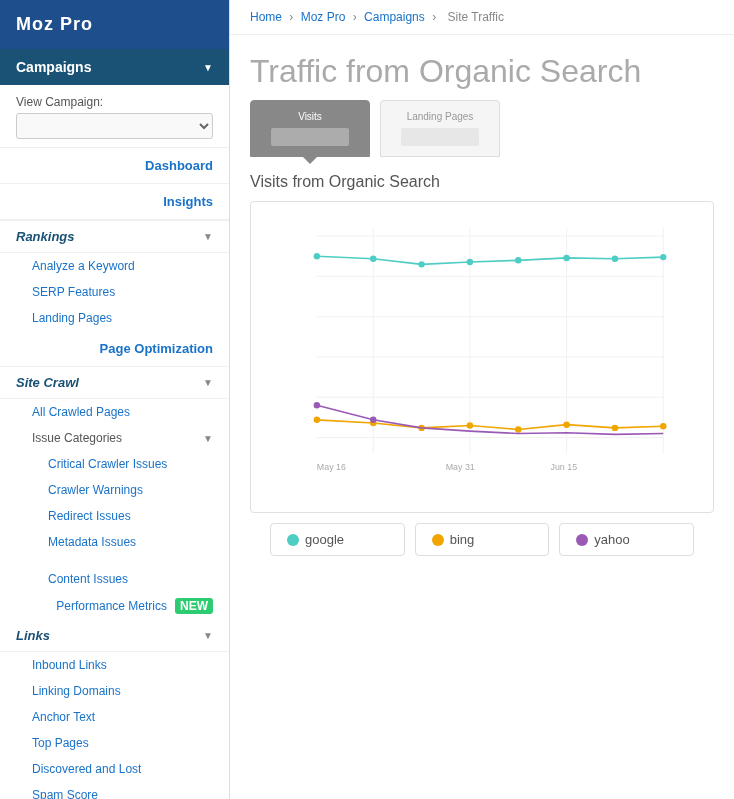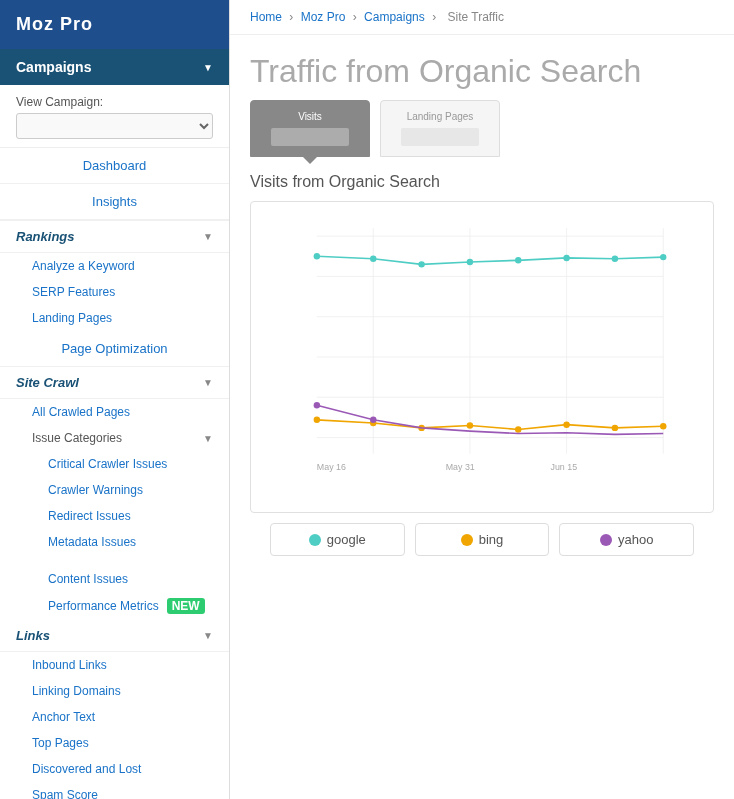--- a/index.html
+++ b/index.html
@@ -59,23 +59,24 @@
       font-size: 12px;
       color: #666;
     }
 
     .sidebar-nav-item {
       padding: 10px 16px;
       color: #1a73c8;
       cursor: pointer;
       font-size: 13px;
       display: flex;
-      justify-content: center;
+      justify-content: flex-end;
       align-items: center;
       border-bottom: 1px solid #f0f0f0;
+      font-weight: bold;
     }
 
     .sidebar-nav-item.active {
       background: #1a5276;
       color: #fff;
       border: 2px solid #e67e22;
     }
 
     .sidebar-sub-item {
       padding: 6px 16px 6px 32px;
@@ -214,21 +215,20 @@
     .legend-item {
       border: 1px solid #ddd;
       border-radius: 4px;
       padding: 8px 16px;
       font-size: 13px;
       color: #555;
       display: flex;
       align-items: center;
       gap: 6px;
       flex: 1;
-      justify-content: center;
     }
 
     .legend-dot {
       width: 12px; height: 12px;
       border-radius: 50%;
       display: inline-block;
     }
   </style>
 </head>
 <body>
@@ -295,21 +295,21 @@
   </div>
   <div class="sidebar-sub-item" style="padding-left:48px;">
     <span>Redirect Issues</span>
   </div>
   <div class="sidebar-sub-item" style="padding-left:48px;">
     <span>Metadata Issues</span>
   </div>
   <div class="sidebar-sub-item" style="padding-left:48px;margin-top:11px;">
     <span>Content Issues</span>
   </div>
-  <div class="sidebar-sub-item" style="padding-left:48px;">
+  <div class="sidebar-sub-item" style="padding-left:48px;justify-content:flex-end;">
     <span>Performance Metrics</span>
     <span class="new-badge">NEW</span>
   </div>
 
   <div class="sidebar-section">
     <span>Links</span>
     <span class="arrow-icon">▼</span>
   </div>
   <div class="sidebar-sub-item">
     <span>Inbound Links</span>

